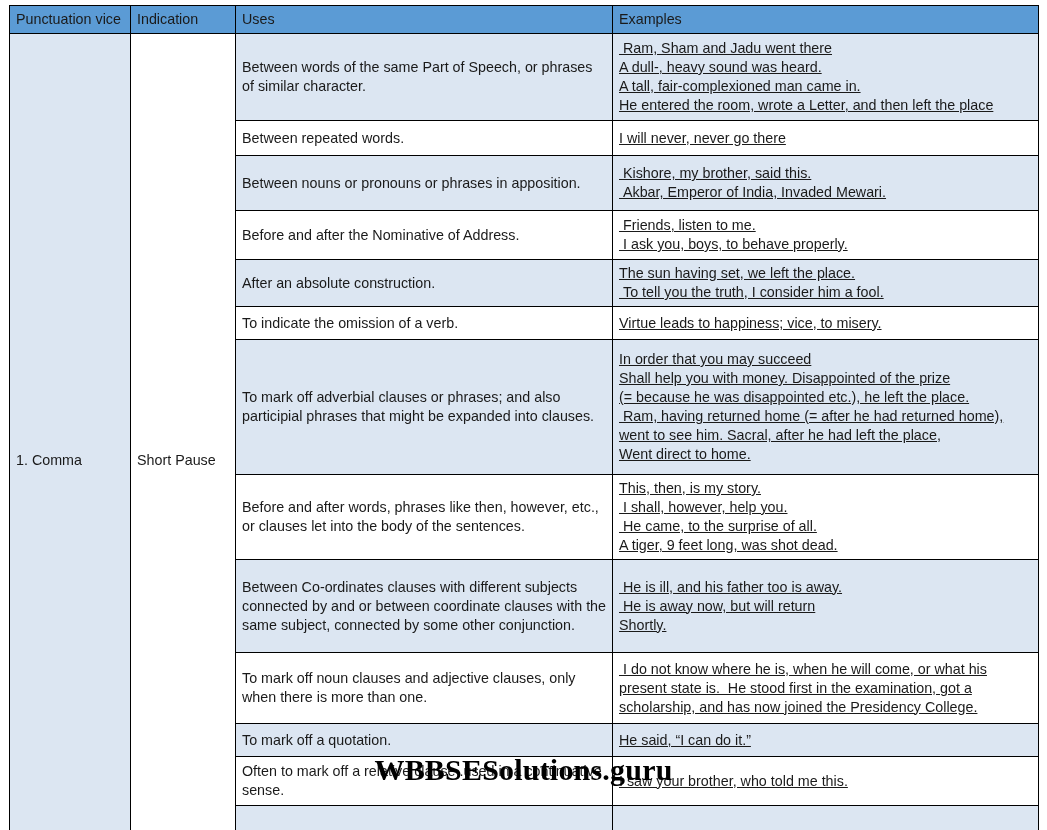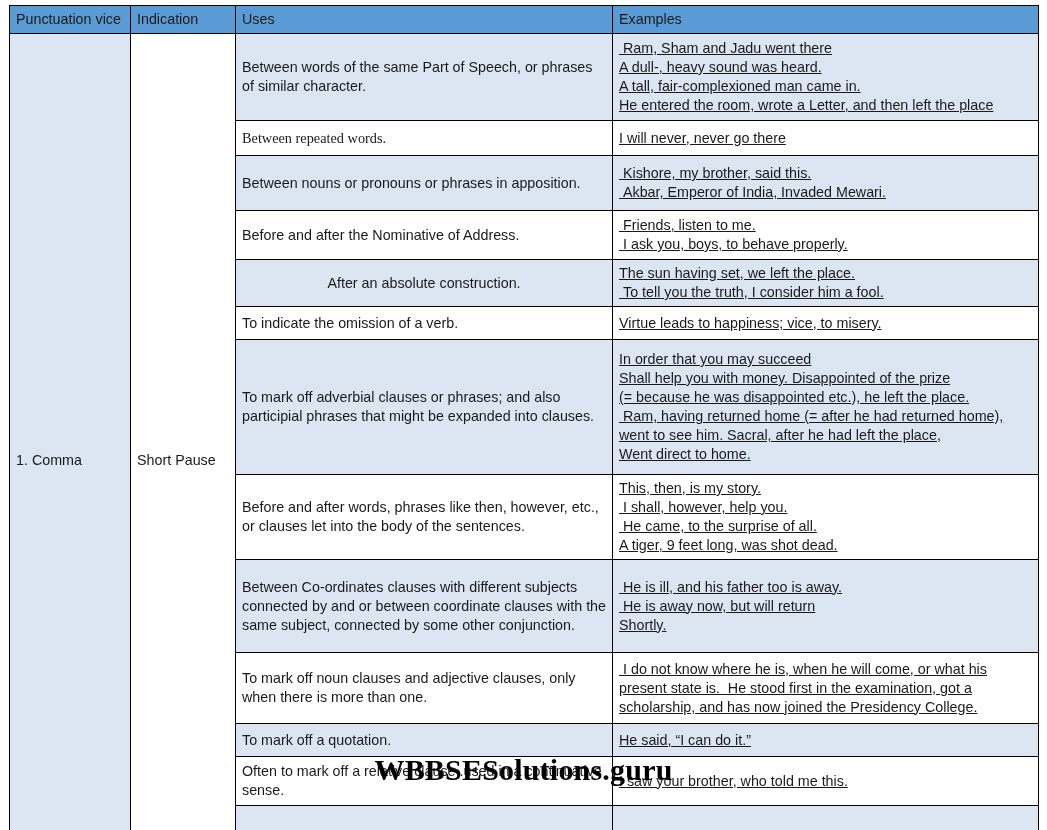--- a/index.html
+++ b/index.html
@@ -112,21 +112,21 @@
           <td class="ex-cell shade">
             <div class="lines">
               <span> Ram, Sham and Jadu went there</span>
               <span>A dull-, heavy sound was heard.</span>
               <span>A tall, fair-complexioned man came in.</span>
               <span>He entered the room, wrote a Letter, and then left the place</span>
             </div>
           </td>
         </tr>
         <tr>
-          <td class="uses-cell plain" style="height: 26px; font-family: Liberation Serif, serif;">Between repeated words.</td>
+          <td class="uses-cell plain" style="height: 26px;">Between repeated words.</td>
           <td class="ex-cell plain">
             <div class="lines">
               <span>I will never, never go there</span>
             </div>
           </td>
         </tr>
         <tr>
           <td class="uses-cell shade" style="height: 46px;">Between nouns or pronouns or phrases in apposition.</td>
           <td class="ex-cell shade">
             <div class="lines">
@@ -138,21 +138,21 @@
         <tr>
           <td class="uses-cell plain" style="height: 40px;"> Before and after the Nominative of Address.</td>
           <td class="ex-cell plain">
             <div class="lines">
               <span> Friends, listen to me.</span>
               <span> I ask you, boys, to behave properly.</span>
             </div>
           </td>
         </tr>
         <tr>
-          <td class="uses-cell shade" style="height: 38px; text-align: center;"> After an absolute construction.</td>
+          <td class="uses-cell shade" style="height: 38px;"> After an absolute construction.</td>
           <td class="ex-cell shade">
             <div class="lines">
               <span>The sun having set, we left the place.</span>
               <span> To tell you the truth, I consider him a fool.</span>
             </div>
           </td>
         </tr>
         <tr>
           <td class="uses-cell plain" style="height: 24px;"> To indicate the omission of a verb.</td>
           <td class="ex-cell plain">

